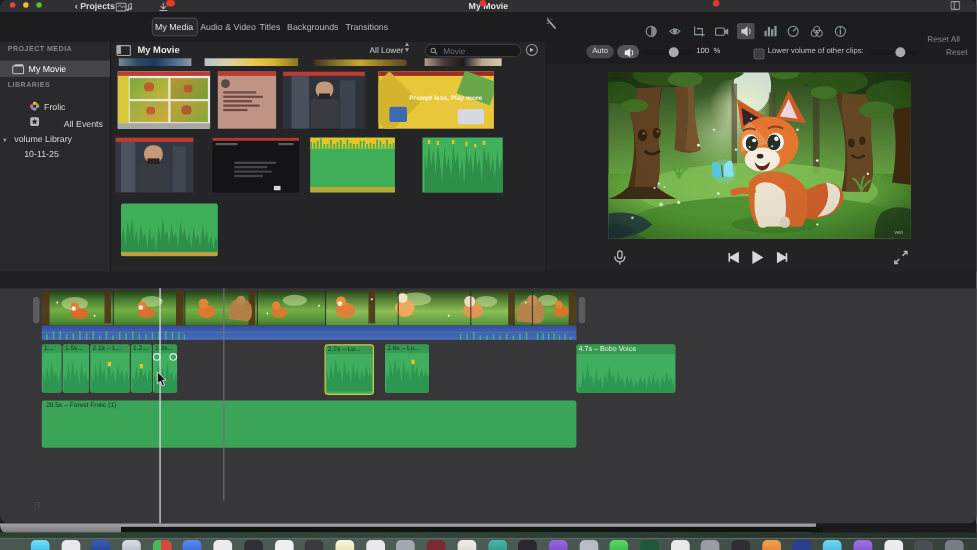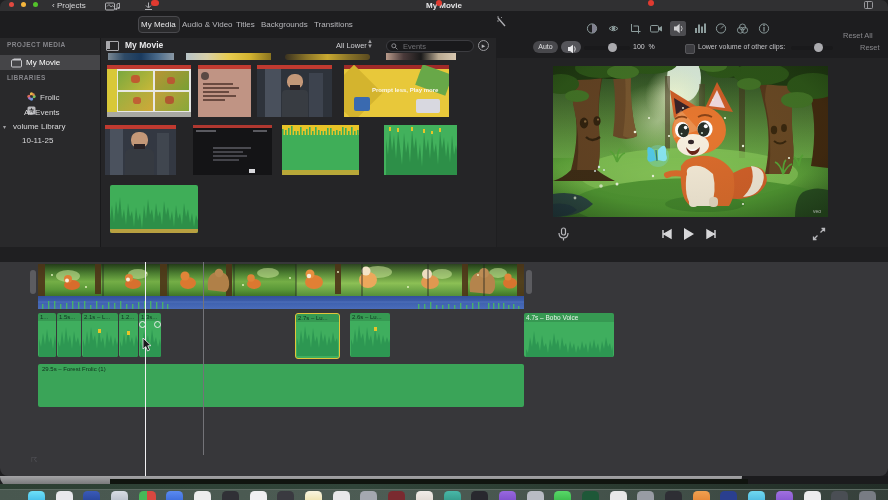--- a/index.html
+++ b/index.html
@@ -1,21 +1,21 @@
 <!DOCTYPE html>
 <html><head>
 <meta charset="utf-8">
 <style>
   html,body{margin:0;padding:0;}
   #app{position:relative;width:888px;height:500px;background:#1f1f21;font-family:"Liberation Sans",sans-serif;overflow:hidden;}
   .abs{position:absolute;}
   
   #titlebar{left:0;top:0;width:888px;height:11px;background:#303032;border-radius:7px 7px 0 0;}
   .dot{position:absolute;top:2px;width:5px;height:5px;border-radius:50%;}
-  #proj{left:52px;top:1px;font-size:8px;font-weight:normal;color:#d8d8da;text-align:center;}
+  #proj{left:68px;top:1px;font-size:8px;font-weight:bold;color:#d8d8da;text-align:center;}
   #ttl{left:0;top:1px;width:888px;text-align:center;font-size:8px;font-weight:bold;color:#e4e4e6;}
   
   #tabstrip{left:0;top:11px;width:888px;height:27px;background:#1d1d1f;}
   .tab{position:absolute;top:7px;height:13px;line-height:13px;font-size:8px;color:#b8b8bc;}
   #tabsel{left:138px;top:5px;width:40px;height:15px;border:1px solid #4a4a4e;border-radius:4px;background:#2a2a2c;}
   #resetall{left:843px;top:20px;font-size:7.5px;color:#8a8a8e;}
   #adjrow{left:496px;top:38px;width:392px;height:20px;background:#1d1d1f;}
   
   #sidebar{left:0;top:38px;width:100px;height:209px;background:#29292b;border-right:1px solid #19191b;}
   .shead{position:absolute;left:7px;font-size:6.5px;font-weight:bold;color:#85858a;letter-spacing:.4px;}
@@ -158,39 +158,39 @@
           <circle cx="6.3" cy="2.7" r="1.4" fill="#e08a48"></circle>
           <circle cx="2.7" cy="6.3" r="1.4" fill="#9a78d0"></circle>
           <circle cx="4.5" cy="4.5" r="1.3" fill="#29292b"></circle>
         </g>
     </svg>
     <div class="sitem" style="left:40px;top:55px;">Frolic</div>
     <svg class="abs" style="left:27px;top:68px;" width="9" height="9" viewBox="0 0 9 9">
       <rect x="0.5" y="0.5" width="8" height="8" rx="1.5" fill="#b8b8bc"></rect>
       <path d="M4.5,1.8 L5.3,3.6 L7.2,3.8 L5.8,5.1 L6.2,7 L4.5,6 L2.8,7 L3.2,5.1 L1.8,3.8 L3.7,3.6 Z" fill="#29292b"></path>
     </svg>
-    <div class="sitem" style="left:24px;top:70px;">All Events</div>
+    <div class="sitem" style="left:58px;top:70px;">All Events</div>
     <div class="abs" style="left:3px;top:85px;font-size:6px;color:#a0a0a4;">▾</div>
     <div class="sitem" style="left:13px;top:84px;">volume Library</div>
     <div class="sitem" style="left:22px;top:98px;">10-11-25</div>
   </div>
 
   <div id="media" class="abs">
 
     <div class="abs" style="left:5px;top:3px;width:11px;height:8px;border:1px solid #a8a8ac;border-radius:1px;"></div>
     <div class="abs" style="left:5px;top:3px;width:4px;height:8px;background:#a8a8ac;border-radius:1px 0 0 1px;"></div>
     <div class="abs" style="left:24px;top:2px;font-size:8.5px;font-weight:bold;color:#e8e8ea;">My Movie</div>
     <div class="abs" style="left:235px;top:3px;font-size:7.5px;color:#d0d0d4;">All Lower</div>
     <div class="abs" style="left:266px;top:1px;font-size:6px;color:#a0a0a4;line-height:5px;">▲<br>▼</div>
     <div class="abs" style="left:285px;top:2px;width:86px;height:10px;background:#19191b;border:1px solid #3c3c40;border-radius:6px;">
       <svg style="position:absolute;left:4px;top:2px;" width="7" height="7" viewBox="0 0 7 7">
           <circle cx="2.8" cy="2.8" r="2" fill="none" stroke="#8a8a8e" stroke-width="1"></circle>
           <line x1="4.4" y1="4.4" x2="6.4" y2="6.4" stroke="#8a8a8e" stroke-width="1"></line>
         </svg>
-      <span style="position:absolute;left:16px;top:1px;font-size:7.5px;color:#707074;">Events</span>
+      <span style="position:absolute;left:16px;top:1px;font-size:7.5px;color:#707074;">Movie</span>
     </div>
     <div class="abs" style="left:377px;top:2px;width:9px;height:9px;border:1px solid #9a9a9e;border-radius:50%;color:#b8b8bc;font-size:7px;line-height:9px;text-align:center;">▸</div>
 
     <div class="abs" style="left:7px;top:15px;width:66px;height:7px;background:linear-gradient(90deg,#7a8894,#2e4a66,#1a3a5e,#4a6a8a,#8a98a4);"></div>
     <div class="abs" style="left:85px;top:15px;width:85px;height:7px;background:linear-gradient(90deg,#b8c4c8,#d8d0a8,#e8cc50,#d4b430,#8a7420);"></div>
     <div class="abs" style="left:184px;top:16px;width:85px;height:6px;background:linear-gradient(90deg,#3a3220,#8a7428,#c8a830,#8a7428,#5a4a20);border-radius:3px;"></div>
     <div class="abs" style="left:285px;top:15px;width:70px;height:7px;background:linear-gradient(90deg,#b89a8a,#4a3a3a,#1a1a1a,#b8a890,#d8c8b0);"></div>
 
     <div class="abs" style="left:6px;top:27px;width:84px;height:52px;background:#e8e8e4;overflow:hidden;">
       <div class="abs" style="left:0;top:0;width:84px;height:4px;background:#c03a30;"></div>

